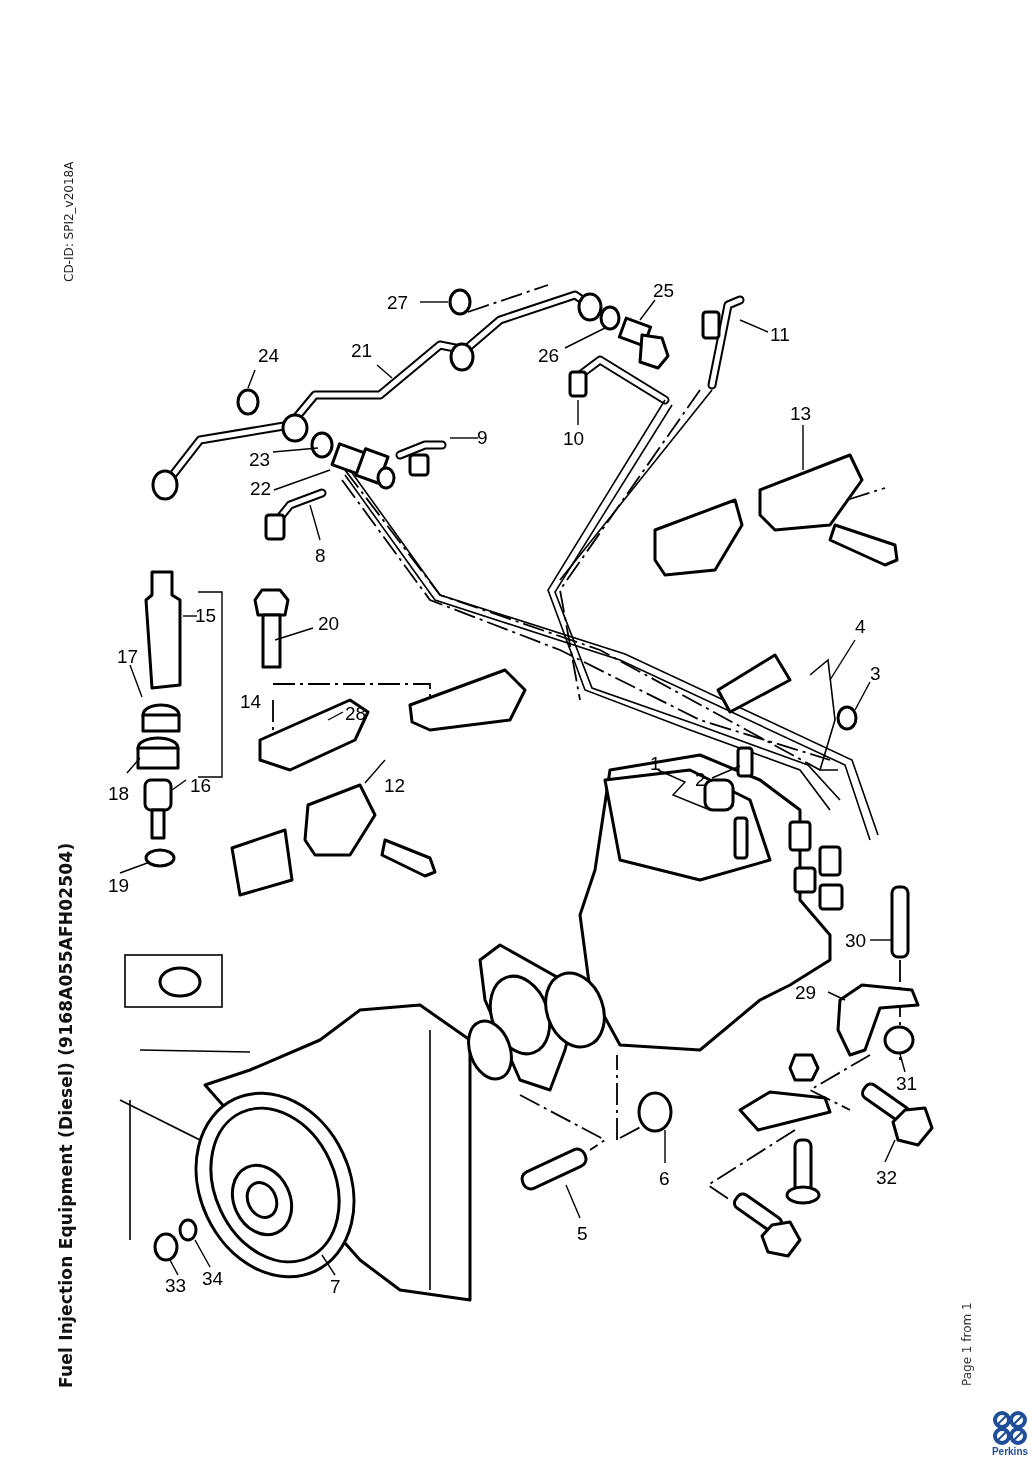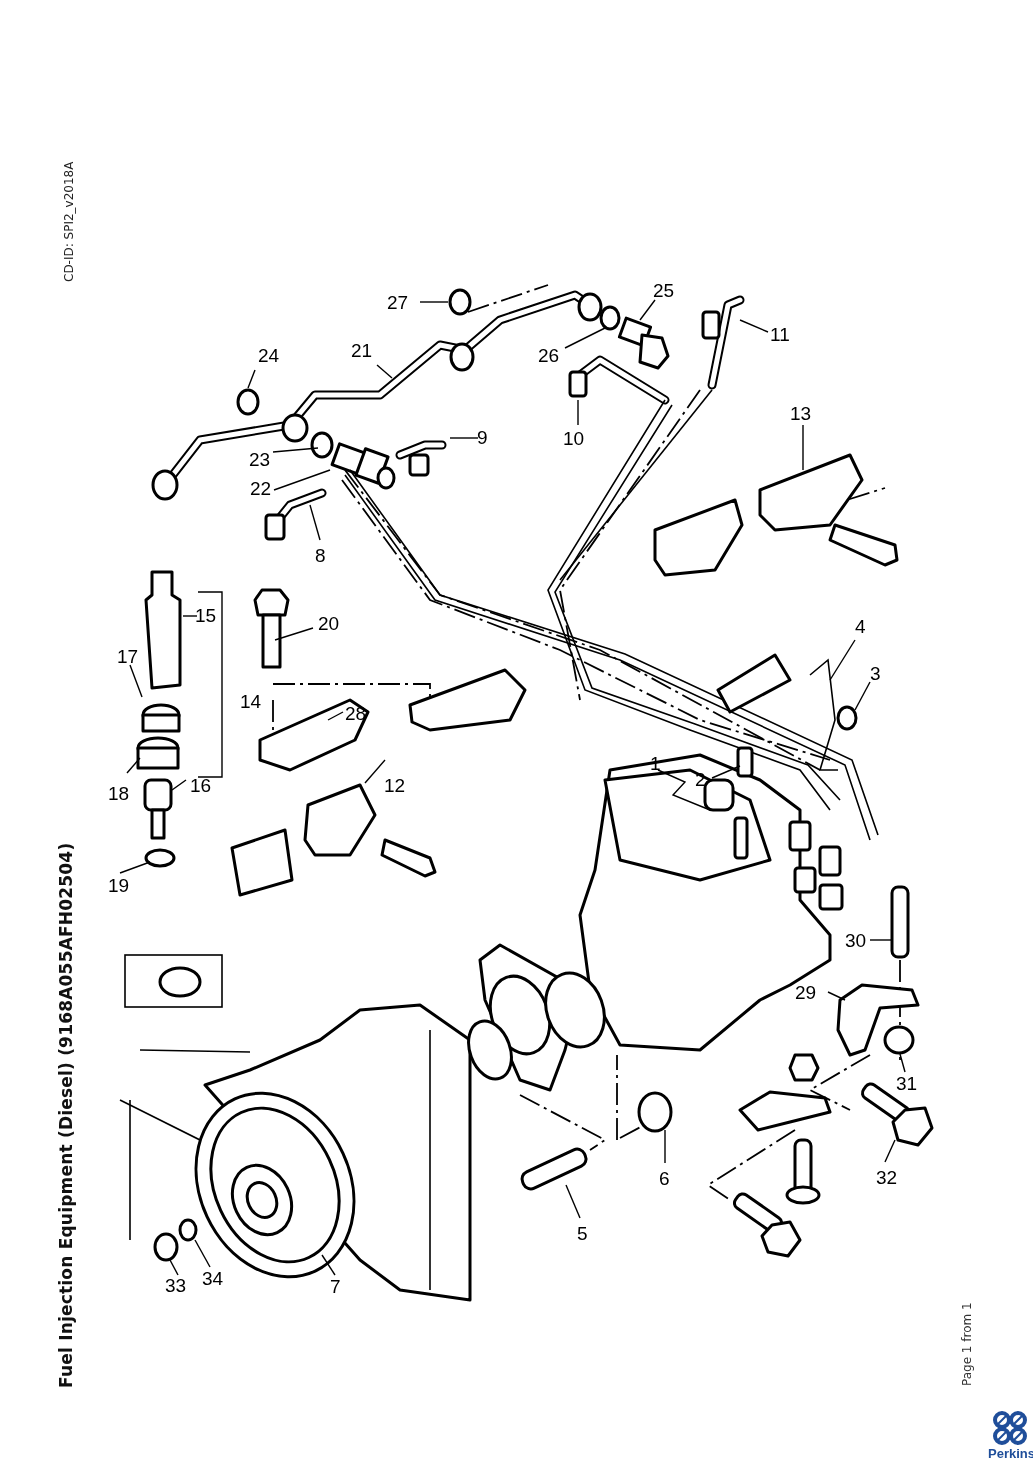--- a/index.html
+++ b/index.html
@@ -3,21 +3,21 @@
 <meta charset="utf-8">
 <style>
   html, body { margin: 0; padding: 0; background: #ffffff; }
   body { width: 1033px; height: 1461px; position: relative; overflow: hidden; font-family: "Liberation Sans", sans-serif; }
   #page { position: absolute; left: 0; top: 0; width: 1033px; height: 1461px; background: #fff; }
   .vtext { position: absolute; transform-origin: left top; transform: rotate(-90deg); white-space: nowrap; }
   #cd-id { left: 62px; top: 282px; font-size: 12px; color: #222; font-family: "DejaVu Sans", sans-serif; }
   #title { left: 56px; top: 1388px; font-size: 17px; font-weight: bold; color: #111; font-family: "DejaVu Sans", sans-serif; letter-spacing: 0.2px; }
   #page-info { left: 960px; top: 1386px; font-size: 12px; color: #333; font-family: "DejaVu Sans", sans-serif; }
   #logo { position: absolute; left: 988px; top: 1410px; width: 44px; height: 50px; }
-  #logo-text { position: absolute; left: 0; top: 36px; width: 44px; text-align: center; font-size: 13px; font-weight: bold; color: #1f4e9a; font-family: "Liberation Sans", sans-serif; }
+  #logo-text { position: absolute; left: 0; top: 36px; width: 44px; text-align: center; font-size: 10px; font-weight: bold; color: #1f4e9a; font-family: "Liberation Sans", sans-serif; }
   svg#diagram { position: absolute; left: 0; top: 0; }
   .lbl { font-family: "Liberation Sans", sans-serif; font-size: 19px; fill: #000; }
   .part { fill: #fff; stroke: #000; stroke-width: 3; stroke-linejoin: round; stroke-linecap: round; }
   .thin { fill: none; stroke: #000; stroke-width: 1.6; }
   .lead { fill: none; stroke: #000; stroke-width: 1.4; }
   .dash { fill: none; stroke: #000; stroke-width: 1.8; stroke-dasharray: 22 5 3 5; }
   .pipe { fill: none; stroke: #000; stroke-width: 9; stroke-linecap: round; stroke-linejoin: round; }
   .pipe-in { fill: none; stroke: #fff; stroke-width: 5; stroke-linecap: round; stroke-linejoin: round; }
 </style>
 </head>

